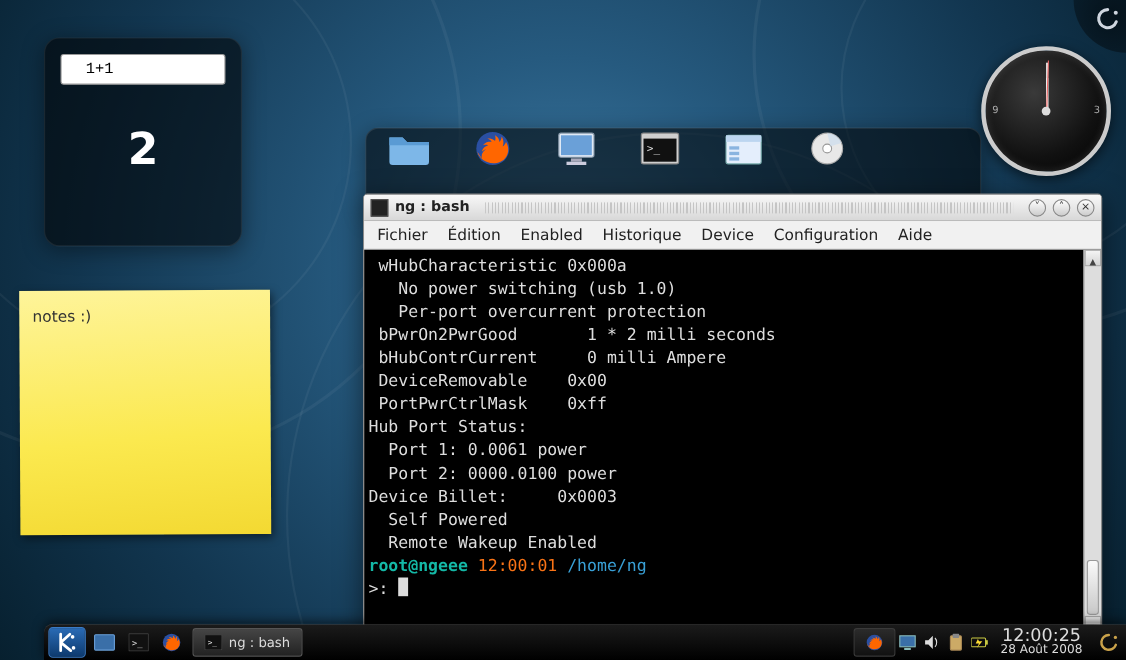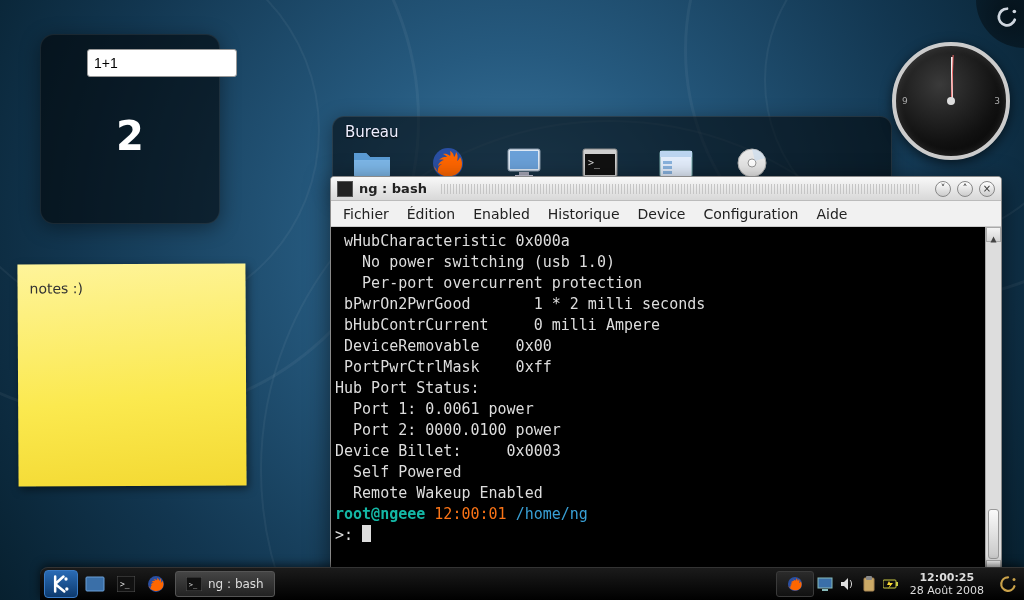--- a/index.html
+++ b/index.html
@@ -21,23 +21,22 @@
   
   #calc {
     position: absolute; left: 40px; top: 34px; width: 180px; height: 190px;
     background: rgba(0,0,0,0.55); border-radius: 14px;
     border: 1px solid rgba(255,255,255,0.08);
     padding: 14px;
     box-shadow: 0 4px 20px rgba(0,0,0,0.4);
   }
   #calc-input {
     width: 100%; height: 28px; background: #fff; border: 1px solid #999;
-    border-radius: 3px; padding: 3px 6px; font-size: 14px;
-    font-family: Liberation Sans, sans-serif;
-    margin-left: 32px;
+    border-radius: 3px; padding: 3px 22px; font-size: 14px;
+    font-family: Liberation Mono, monospace;
   }
   #calc-result {
     color: #fff; font-size: 40px; font-weight: bold; text-align: center;
     margin-top: 36px;
   }
   
   #note {
     position: absolute; left: 18px; top: 264px; width: 228px; height: 222px;
     background: linear-gradient(175deg, #fef49a 0%, #fbe94f 60%, #f3d932 100%);
     box-shadow: 2px 3px 8px rgba(0,0,0,0.5);
@@ -159,21 +158,21 @@
   .task {
     height: 26px; display:flex; align-items:center; gap:6px;
     background: linear-gradient(#2b2b2b,#111);
     border:1px solid #3a3a3a; border-radius:3px;
     padding: 0 10px; margin-left:4px; max-width: 320px;
     overflow:hidden; white-space:nowrap;
   }
   .task.active { background: linear-gradient(#454545,#222); border-color:#555;}
   #tb-spacer { flex:1; }
   #tb-clock { text-align:center; line-height:13px; padding: 0 8px; font-size:11px;}
-  #tb-clock .t { font-size:11px;font-weight:bold; }
+  #tb-clock .t { font-size:16px; }
   .tray-icon { width:18px; height:18px; margin:0 2px; display:flex; align-items:center; justify-content:center;}
   
   svg { display:block; }
 </style>
 </head>
 <body>
 
 <div id="wallpaper">
   <div class="swirl" style="width:600px;height:600px;left:-180px;top:-180px;border-width:3px;"></div>
   <div class="swirl" style="width:380px;height:380px;left:-60px;top:-60px;"></div>
@@ -192,21 +191,20 @@
 <div id="calc">
   <input id="calc-input" value="1+1" style="">
   <div id="calc-result">2</div>
 </div>
 
 <div id="note">
   <span>notes :)</span>
 </div>
 
 <div id="bureau">
-  <div id="bureau-title">Bureau</div>
   <div id="bureau-icons">
     <div class="bicon">
       <svg width="40" height="32" viewBox="0 0 40 32">
           <path d="M2 6h12l4 4h20v18a3 3 0 0 1-3 3H5a3 3 0 0 1-3-3z" fill="#7db7e8"></path>
           <path d="M2 6h12l4 4h20v3H2z" fill="#5a9bd4"></path>
         </svg>
     </div>
     <div class="bicon">
       <svg width="34" height="34" viewBox="0 0 34 34">
           <circle cx="17" cy="17" r="15" fill="#2a4fa2"></circle>

